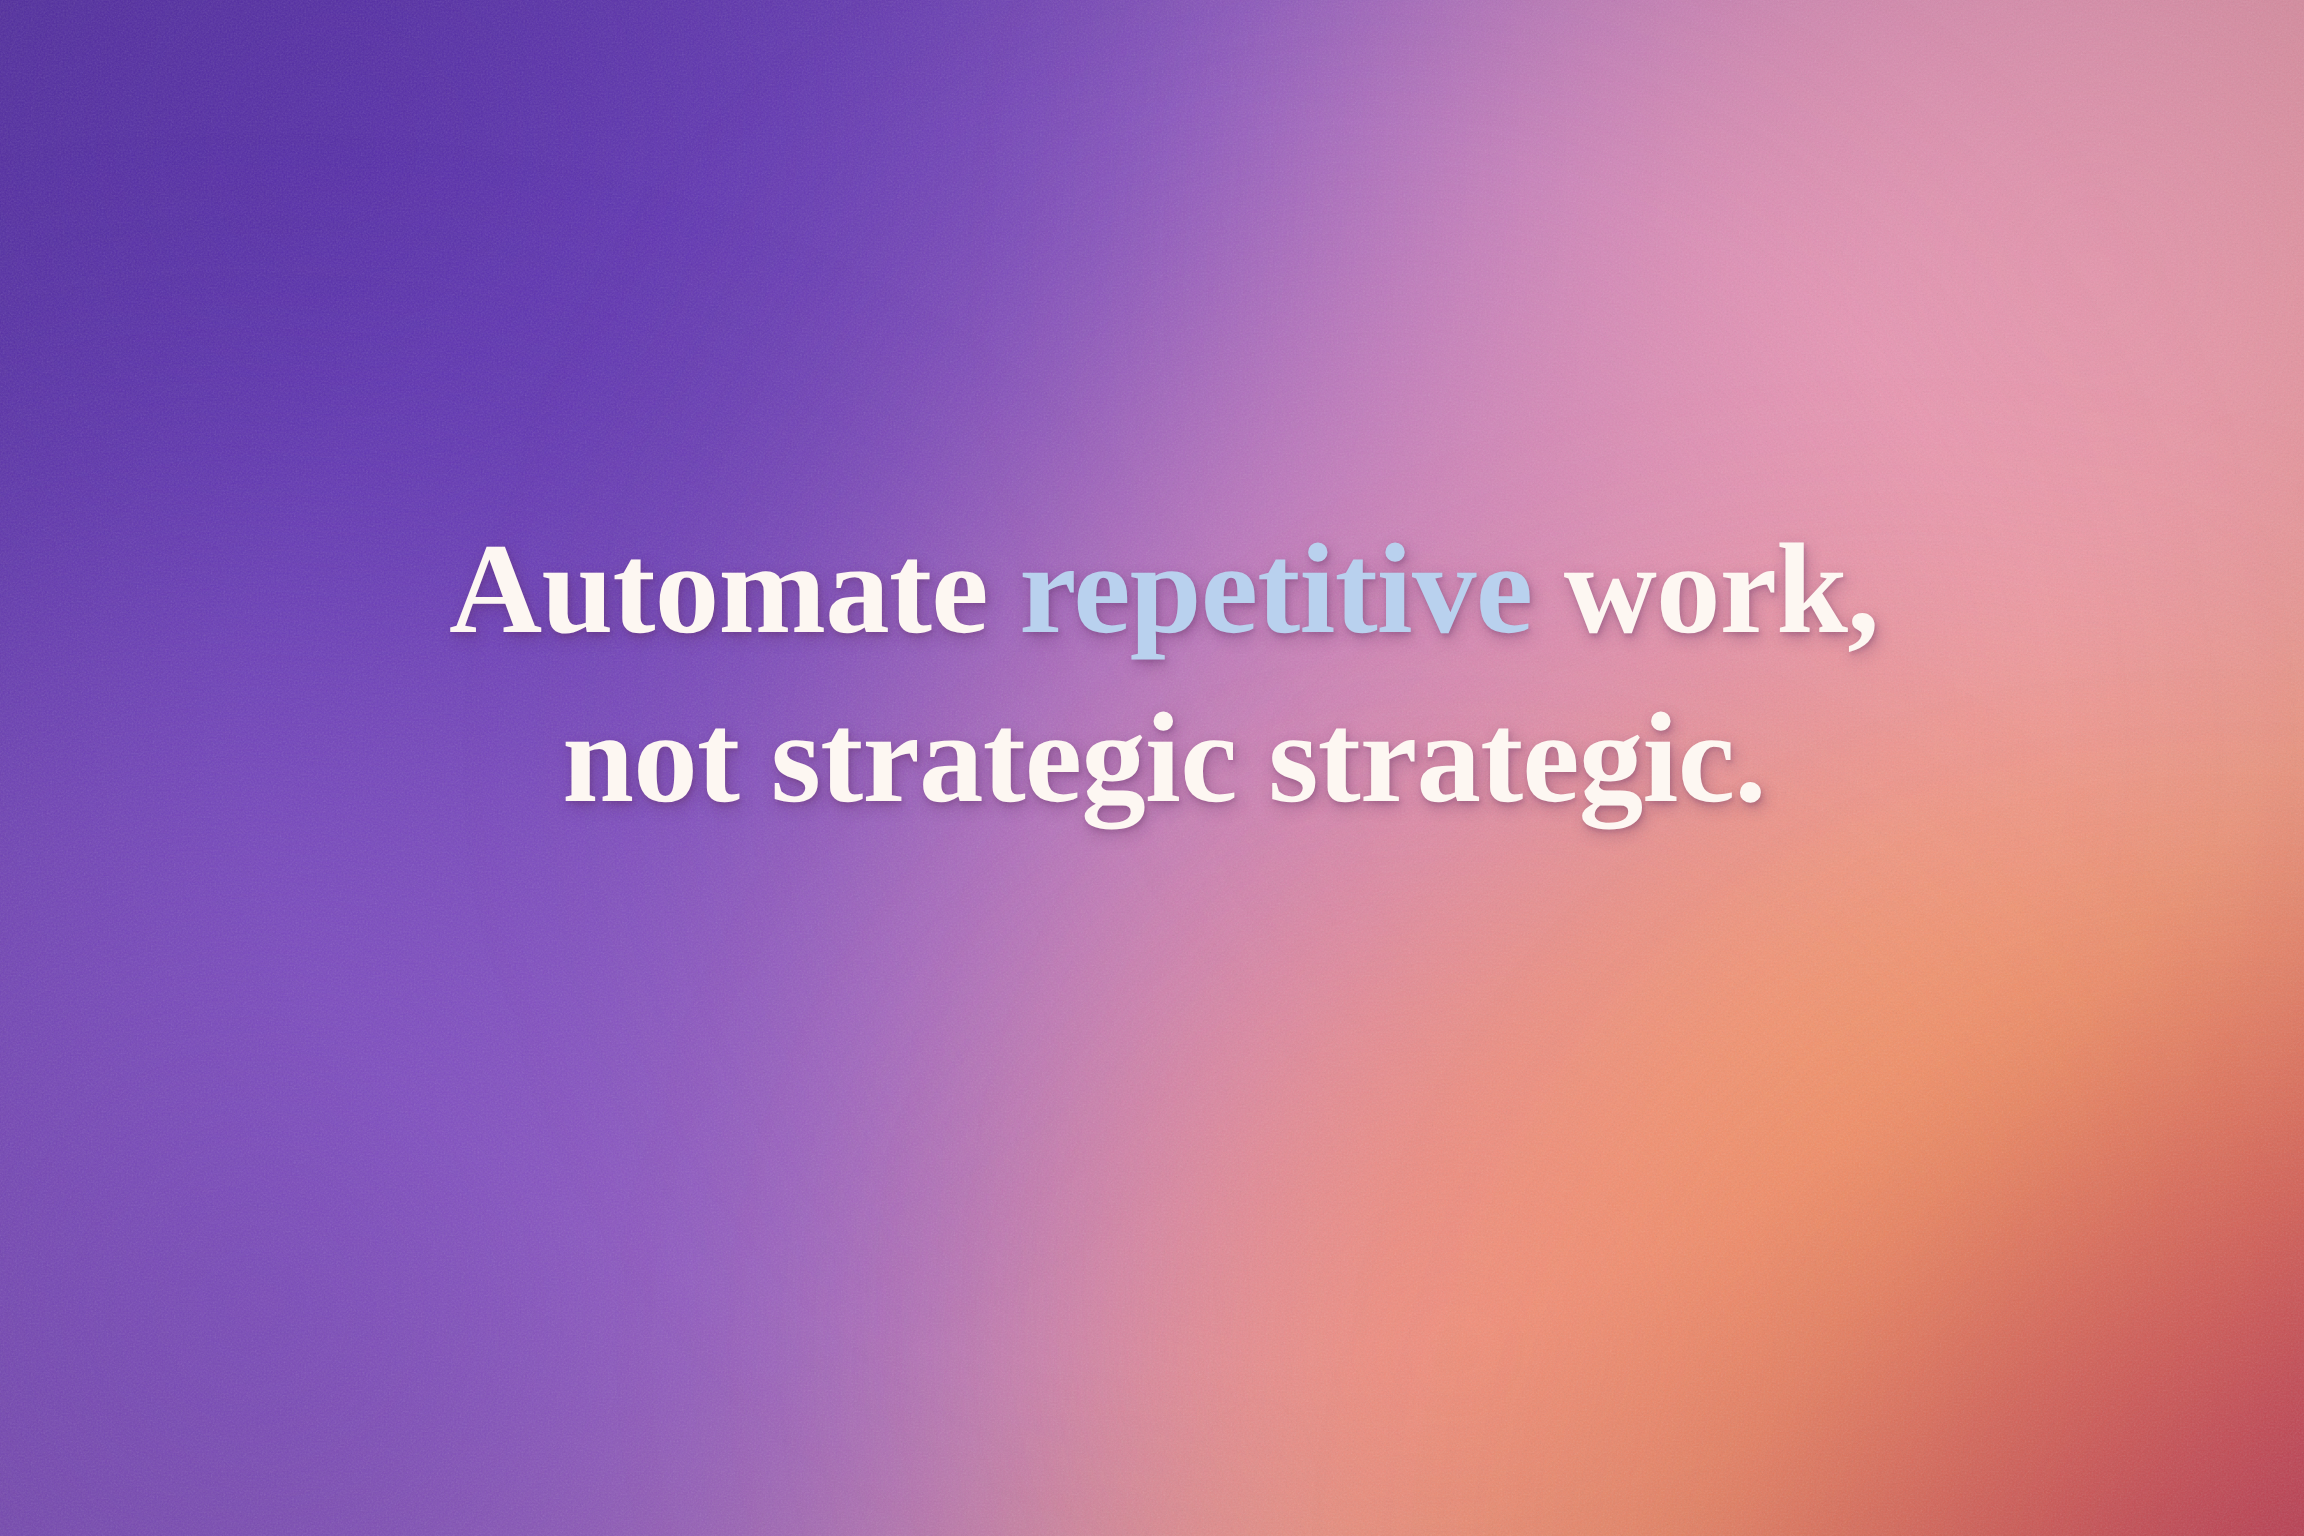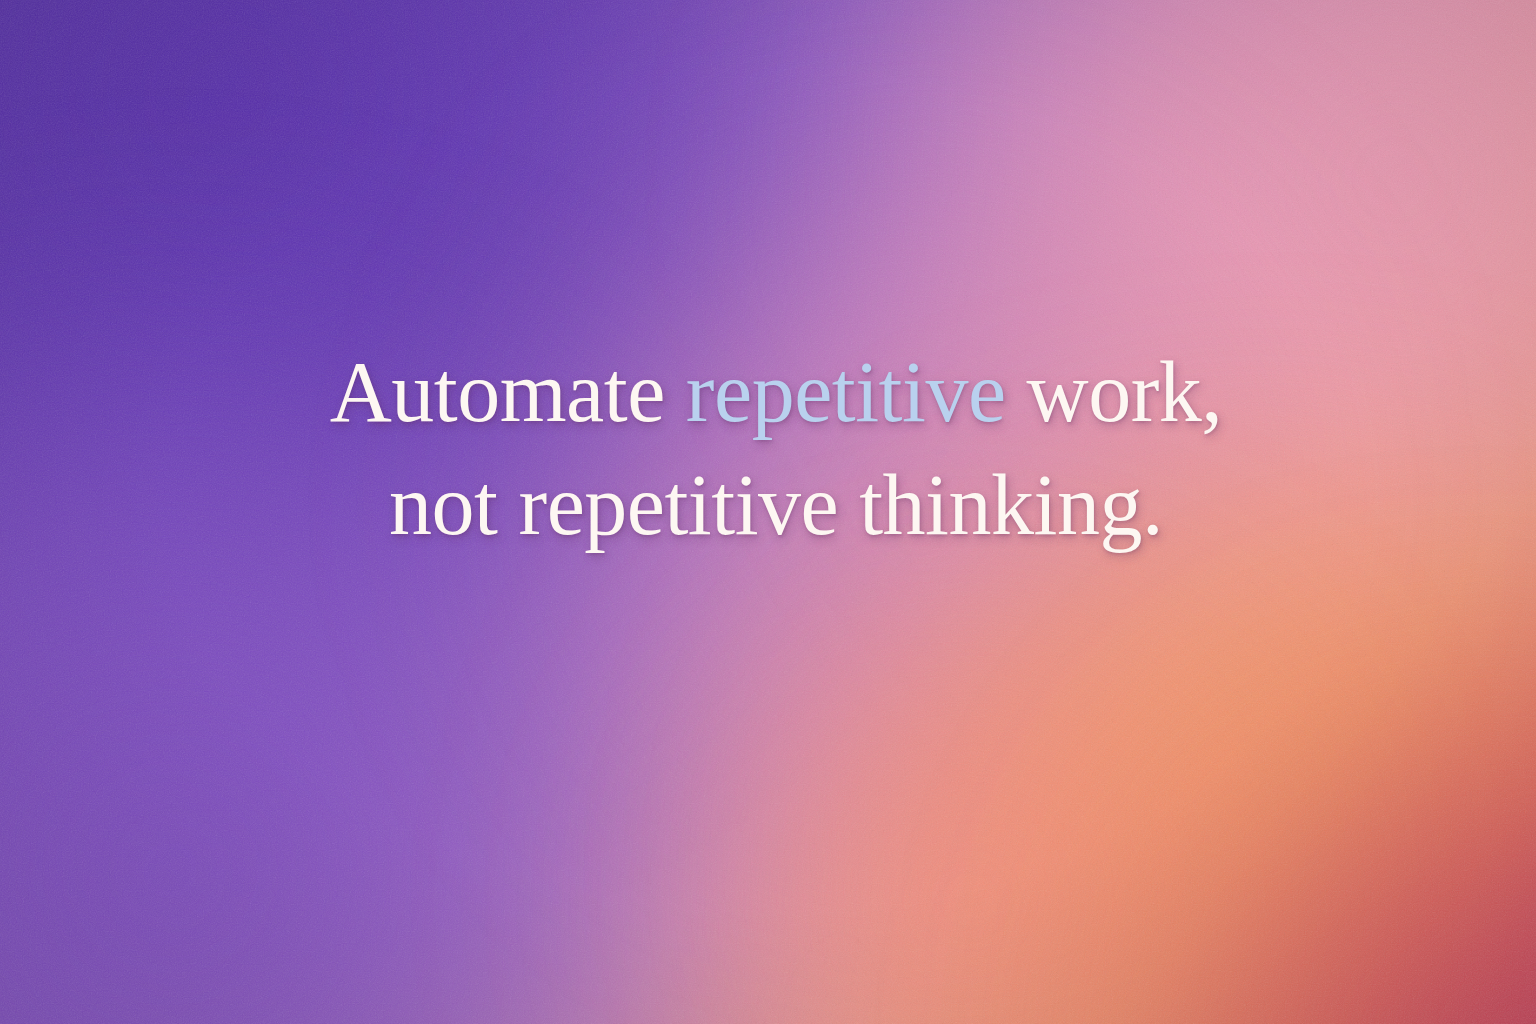--- a/index.html
+++ b/index.html
@@ -138,21 +138,21 @@
   
   .headline-wrap {
     position: absolute;
     left: 0; right: 0;
     top: 336px;
     text-align: center;
     z-index: 5;
   }
   .headline-line {
     font-size: 86px;
-    font-weight: 400;
+    font-weight: 700;
     line-height: 113px;
     letter-spacing: -0.5px;
     color: #fdf7f2;
     text-shadow: 2px 4px 10px rgba(90,40,90,0.30),
                  1px 2px 3px rgba(90,40,90,0.22);
     white-space: nowrap;
     margin-left: 16px;
   }
   .accent {
     color: #b9d1ee;
@@ -184,16 +184,16 @@
       <filter id="noiseFilter">
         <feTurbulence type="fractalNoise" baseFrequency="0.85" numOctaves="3" stitchTiles="stitch"></feTurbulence>
         <feColorMatrix type="saturate" values="0"></feColorMatrix>
       </filter>
       <rect width="100%" height="100%" filter="url(#noiseFilter)" opacity="0.55"></rect>
     </svg>
   </div>
 
   <div class="headline-wrap">
     <div class="headline-line"><span>Automate </span><span class="accent">repetitive</span><span> work,</span></div>
-    <div class="headline-line">not repetitive thinking.</div>
+    <div class="headline-line">not strategic strategic.</div>
   </div>
 
 </div>
 
 </body></html>

